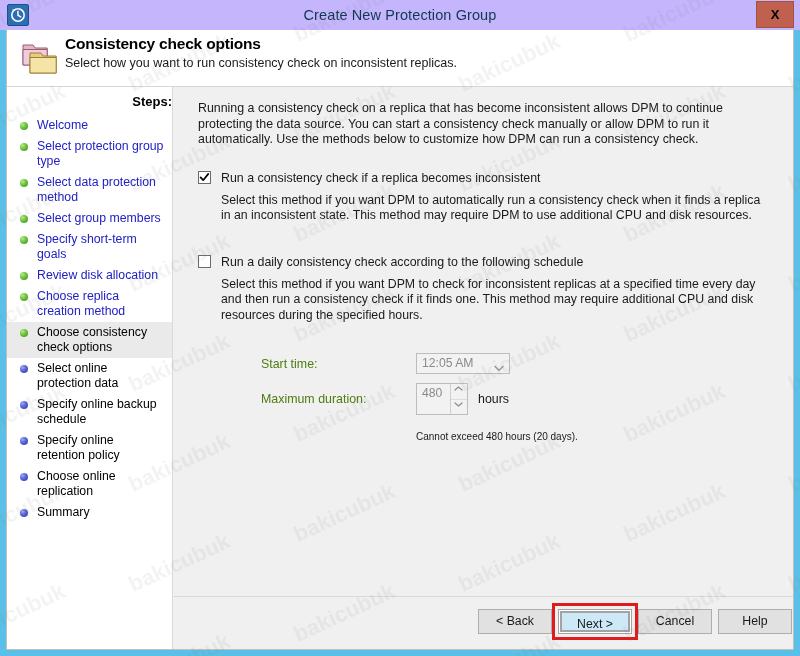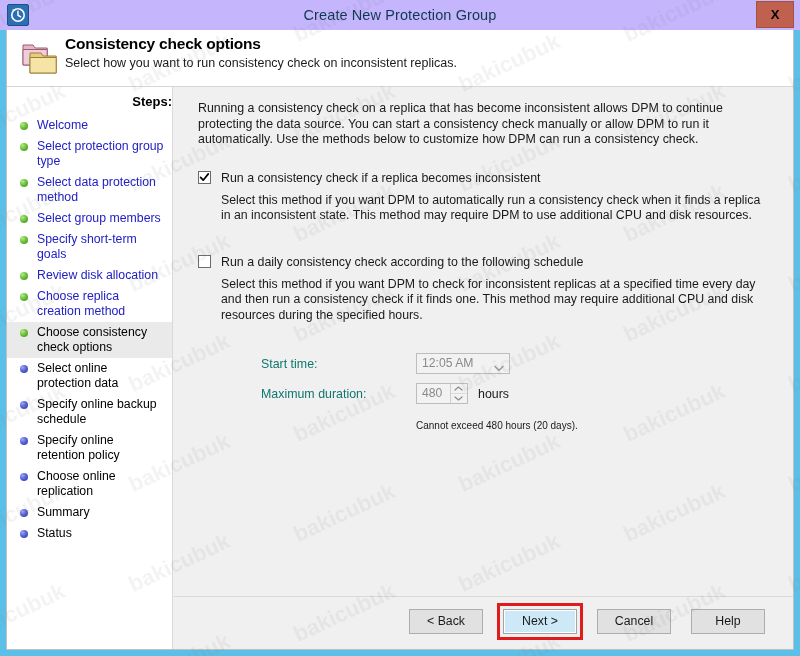--- a/index.html
+++ b/index.html
@@ -239,21 +239,21 @@
     color: #1a1a1a;
   }
   .form-row {
     display: flex;
     align-items: center;
     margin-bottom: 9px;
   }
   .form-label {
     width: 155px;
     flex: 0 0 155px;
-    color: #0f766e;
+    color: #4d7c0f;
   }
   .combo-disabled {
     position: relative;
     width: 94px;
     height: 21px;
     background: #f2f2f2;
     border: 1px solid #bdbdbd;
     box-sizing: border-box;
     color: #8a8a8a;
     font-size: 12.2px;
@@ -262,21 +262,21 @@
     cursor: default;
   }
   .combo-disabled .chev {
     position: absolute;
     right: 5px;
     top: 5px;
   }
   .spin-disabled {
     position: relative;
     width: 52px;
-    height: 21px;
+    height: 32px;
     background: #f2f2f2;
     border: 1px solid #bdbdbd;
     box-sizing: border-box;
     color: #8a8a8a;
     font-size: 12.2px;
     line-height: 19px;
     padding-left: 5px;
     cursor: default;
   }
   .spin-disabled .spin-btns {
@@ -307,42 +307,42 @@
   
   #footer {
     position: absolute;
     left: 0; right: 0; bottom: 0;
     height: 52px;
     background: #f0f0f0;
     border-top: 1px solid #d9d9d9;
   }
   #footer-buttons {
     position: absolute;
-    right: 28px;
+    right: 1px;
     top: 12px;
     display: flex;
-    gap: 20px;
+    gap: 6px;
     margin-left: 36px;
   }
   .btn {
     width: 74px;
     height: 25px;
     background: #e1e1e1;
     border: 1px solid #adadad;
     box-sizing: border-box;
     font-family: "Liberation Sans", sans-serif;
     font-size: 12.3px;
     color: #1a1a1a;
     text-align: center;
     line-height: 23px;
     cursor: pointer;
   }
   .btn.focused {
     background: #cde8f7;
-    border: 1px solid #a3a3a3;
+    border: 4px solid #a3a3a3;
     outline: 1px solid #ffffff;
     outline-offset: -2px;
   }
   .btn-wrap-highlight {
     position: relative;
     padding: 0;
   }
   .btn-wrap-highlight::after {
     content: "";
     position: absolute;
@@ -421,21 +421,20 @@
             <div class="step done"><span class="bullet"></span><span>Select group members</span></div>
             <div class="step done"><span class="bullet"></span><span>Specify short-term goals</span></div>
             <div class="step done"><span class="bullet"></span><span>Review disk allocation</span></div>
             <div class="step done"><span class="bullet"></span><span>Choose replica creation method</span></div>
             <div class="step current"><span class="bullet"></span><span>Choose consistency check options</span></div>
             <div class="step todo"><span class="bullet"></span><span>Select online protection data</span></div>
             <div class="step todo"><span class="bullet"></span><span>Specify online backup schedule</span></div>
             <div class="step todo"><span class="bullet"></span><span>Specify online retention policy</span></div>
             <div class="step todo"><span class="bullet"></span><span>Choose online replication</span></div>
             <div class="step todo"><span class="bullet"></span><span>Summary</span></div>
-            <div class="step todo"><span class="bullet"></span><span>Status</span></div>
           </div>
       </div>
 
       <div id="main">
         <div id="main-scroll">
 
           <p id="intro-paragraph">Running a consistency check on a replica that has become inconsistent allows DPM to continue protecting the data source. You can start a consistency check manually or allow DPM to run it automatically. Use the methods below to customize how DPM can run a consistency check.</p>
 
           <div class="option-block">
             <div class="check-row">

